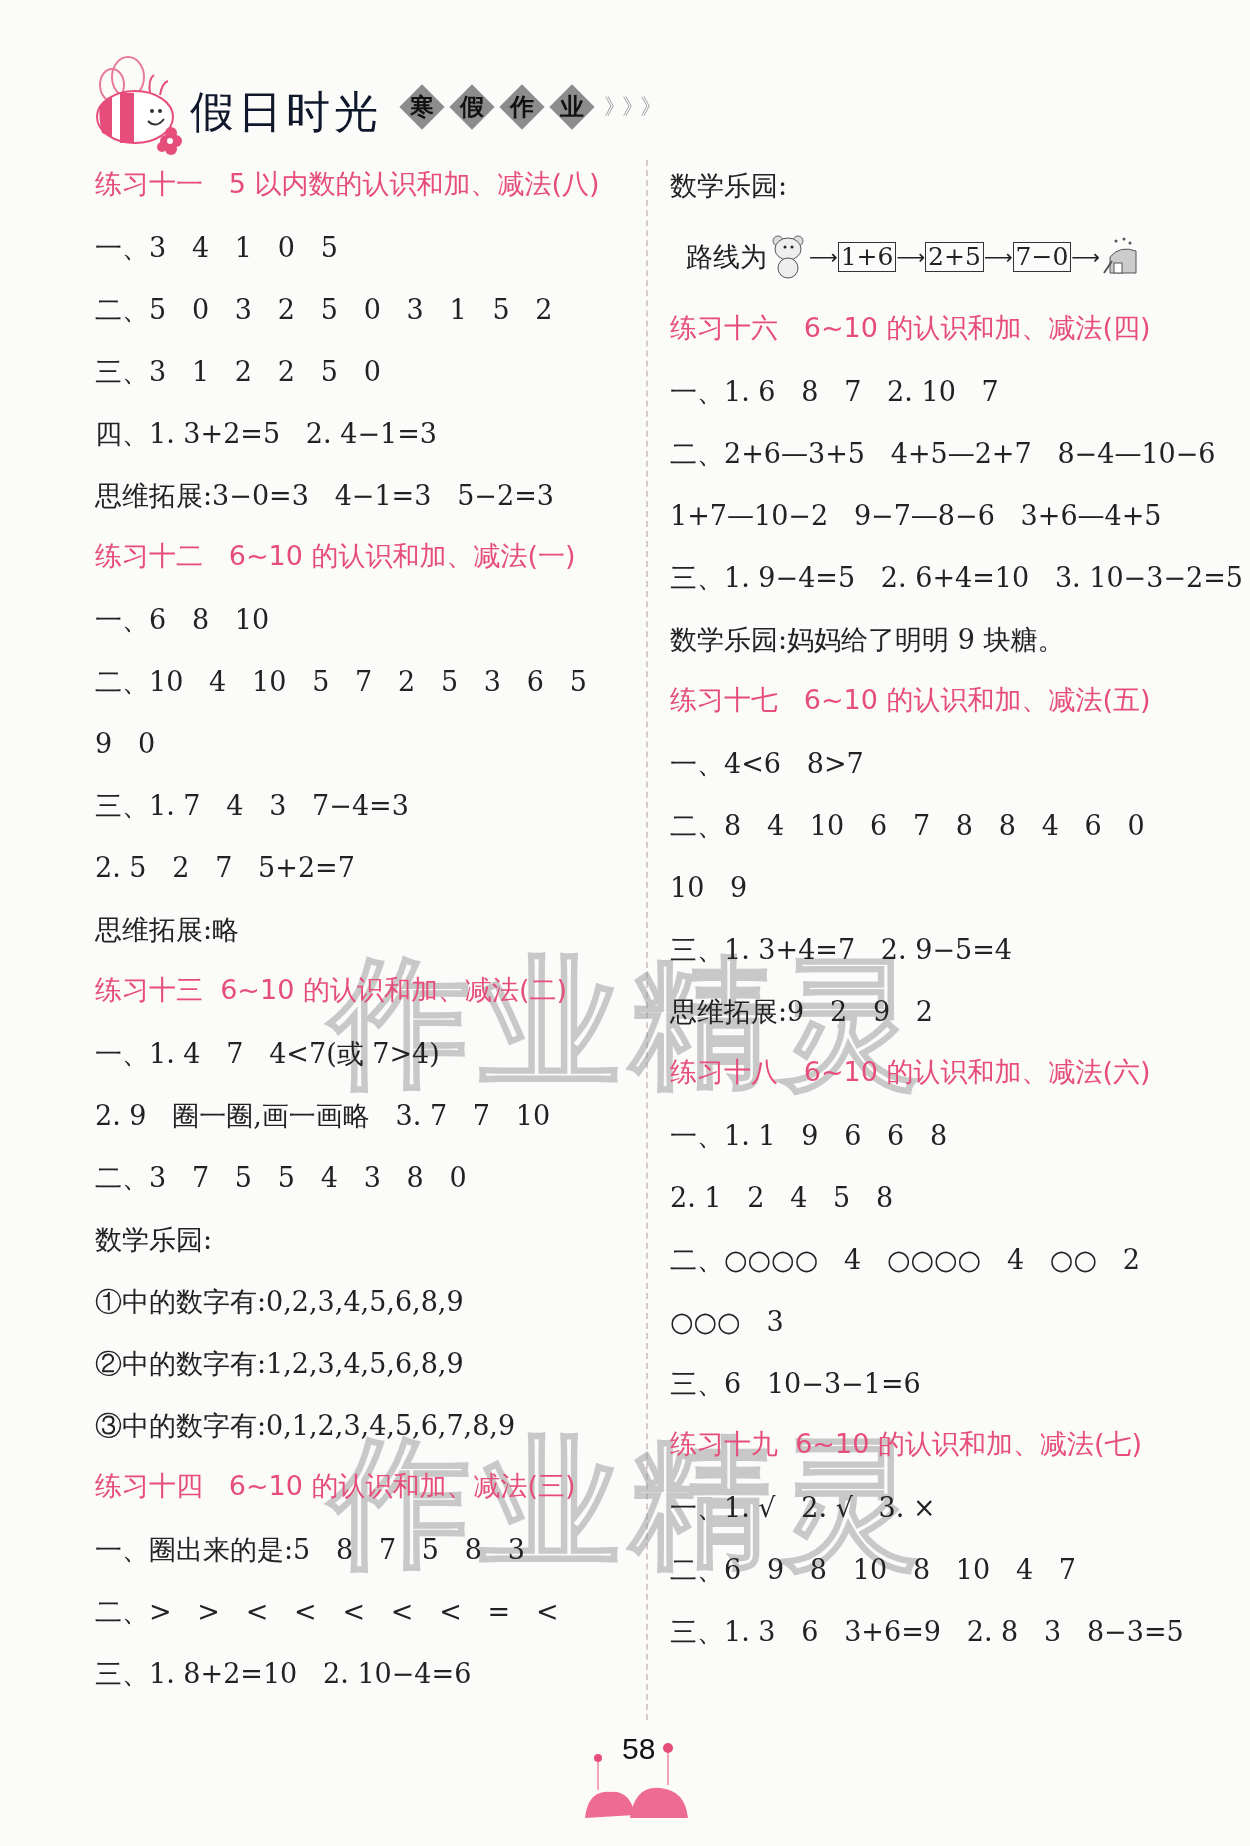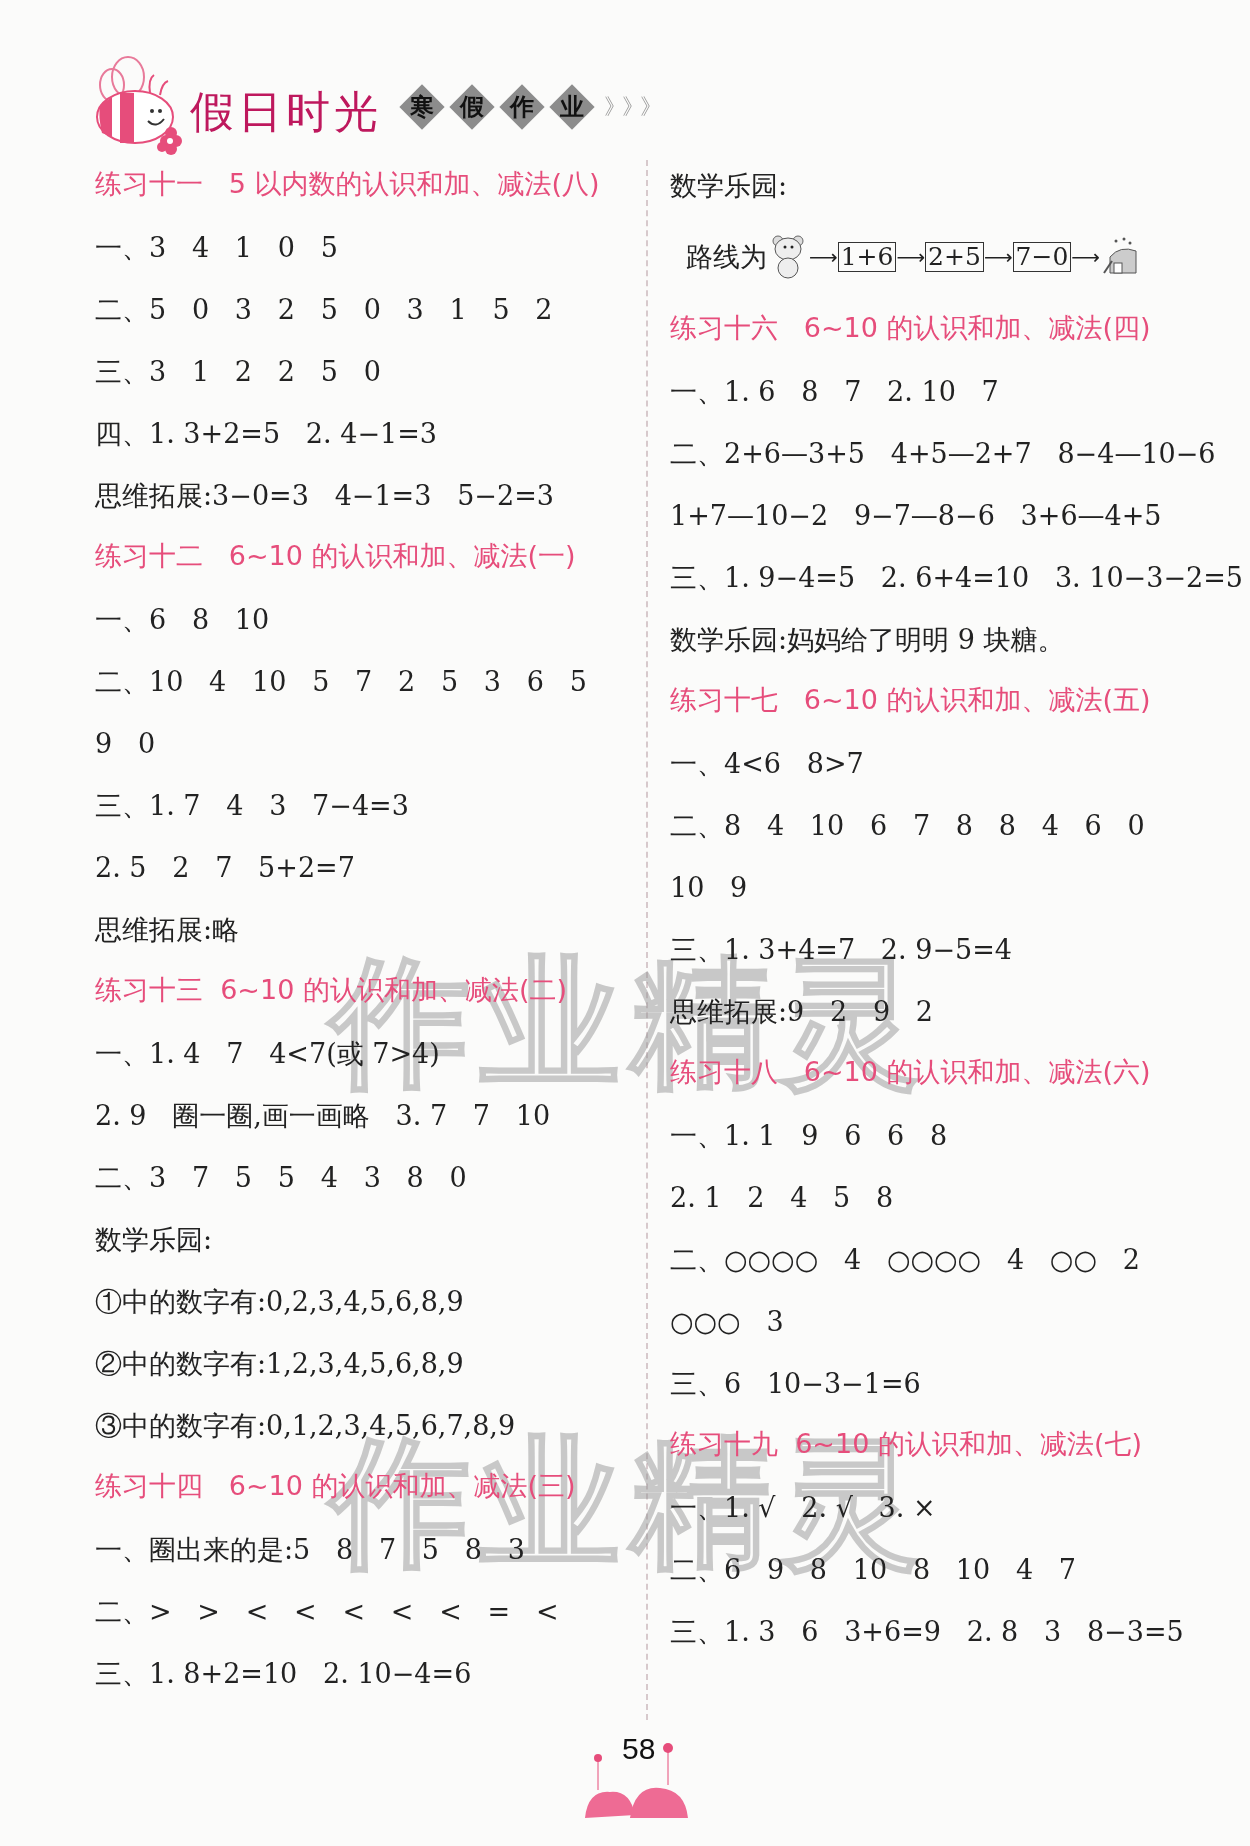--- a/index.html
+++ b/index.html
@@ -2,21 +2,21 @@
 <html><head>
 <meta charset="utf-8">
 <style>
   html, body { margin:0; padding:0; }
   body {
     width:1250px; height:1846px; background:#fbfbfa; position:relative; overflow:hidden;
     font-family:"DejaVu Serif", "Liberation Serif", serif; color:#222;
   }
   .header { position:absolute; left:90px; top:55px; width:560px; height:100px; }
   .bee { position:absolute; left:0; top:0; width:95px; height:100px; }
-  .logo-title { position:absolute; left:100px; top:28px; font-family:"DejaVu Sans", sans-serif; font-size:44px; color:#be185d; letter-spacing:4px; font-weight:300; }
+  .logo-title { position:absolute; left:100px; top:28px; font-family:"DejaVu Sans", sans-serif; font-size:44px; color:#0f172a; letter-spacing:4px; font-weight:300; }
   .badges { position:absolute; left:310px; top:30px; display:flex; align-items:center; gap:6px; }
   .badge { width:44px; height:44px; position:relative; display:flex; align-items:center; justify-content:center; }
   .badge::before { content:""; position:absolute; width:32px; height:32px; background:#8c8c8c; transform:rotate(45deg); }
   .badge span { position:relative; font-family:"DejaVu Serif", serif; font-size:24px; font-weight:bold; color:#111; }
   .chevrons { font-size:22px; color:#999; letter-spacing:-4px; margin-left:4px; font-family:"DejaVu Sans", sans-serif; }
 
   .col { position:absolute; top:160px; }
   .col.left { left:95px; width:540px; }
   .col.right { left:670px; width:545px; }
   .divider { position:absolute; left:646px; top:160px; height:1560px; border-left:2px dashed #d7c9cc; }

